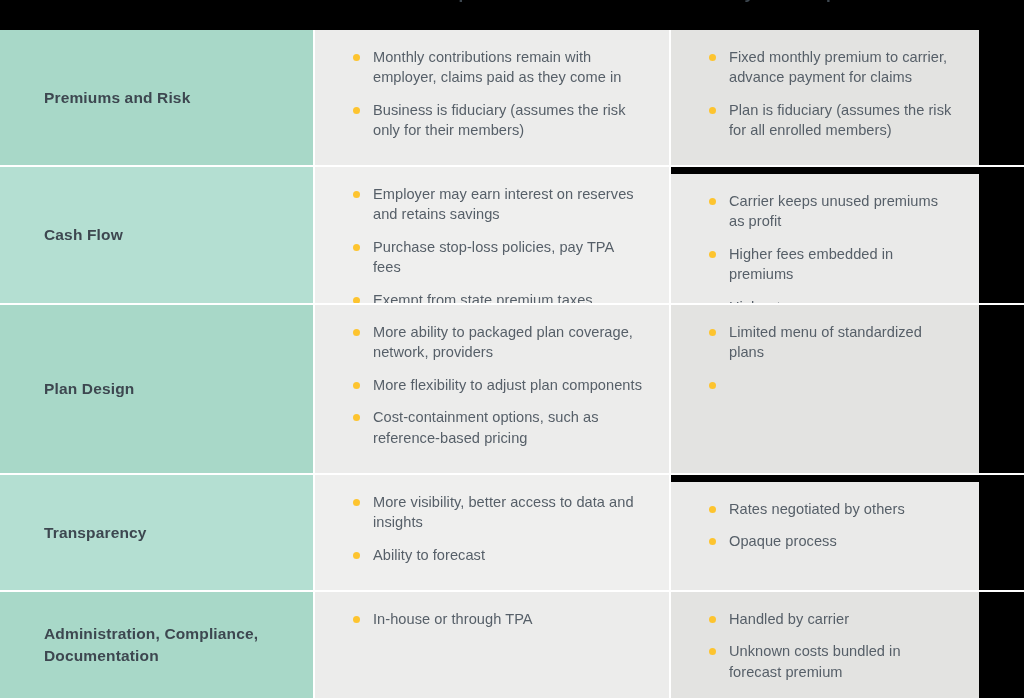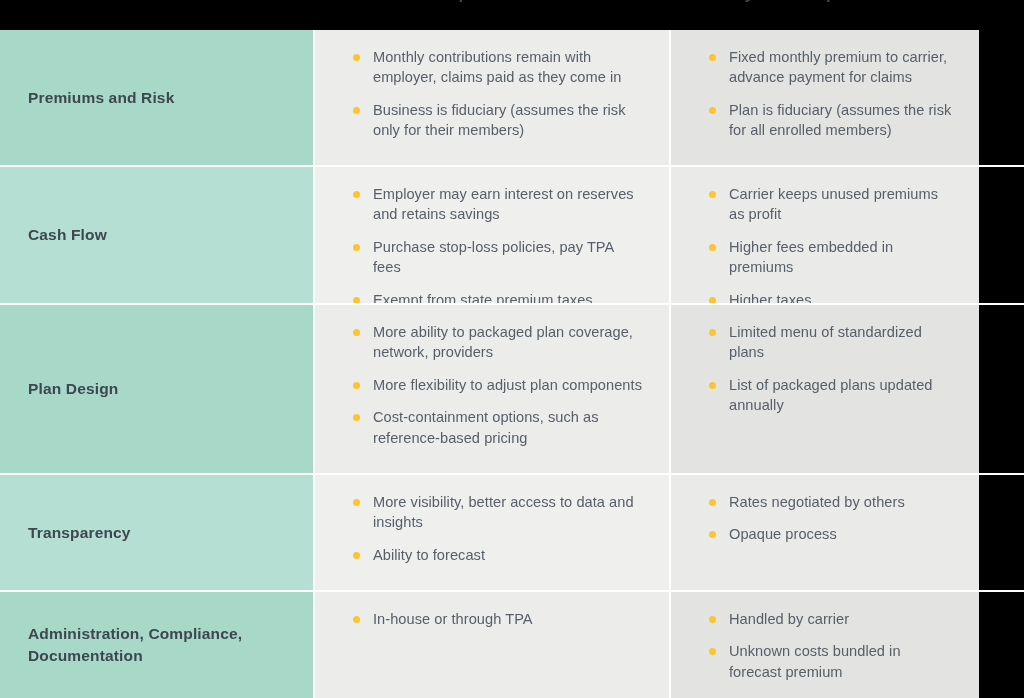--- a/index.html
+++ b/index.html
@@ -59,21 +59,21 @@
 
   .cell {
     position: relative;
     height: 100%;
   }
 
   .cell-label {
     width: 313px;
     display: flex;
     align-items: center;
-    padding: 0 0 0 28px;
+    padding: 0 0 0 44px;
   }
   .cell-label .label-text {
     font-size: 15.5px;
     font-weight: 700;
     line-height: 1.42;
     color: #3d4750;
     letter-spacing: 0.15px;
   }
 
   .spacer-a { width: 2px; background: #ffffff; }
@@ -105,21 +105,21 @@
     border-radius: 50%;
     background: #fdc42f;
   }
 
   
   .row.odd  .cell-label { background: #a8d8c8; }
   .row.even .cell-label { background: #b4dfd2; }
   .row.odd  .cell-self  { background: #ececeb; }
   .row.even .cell-self  { background: #efefee; }
   .row.odd  .cell-fully { background: #e3e3e1; }
-  .row.even .cell-fully { background: #eaeae9; }
+  .row.even .cell-fully { background: #eaeae9; margin-top: 7px; }
 
   .row-gap {
     position: absolute;
     left: 0;
     width: 1024px;
     height: 2px;
     background: #ffffff;
   }
 </style>
 </head>
@@ -184,21 +184,21 @@
           <ul class="bullets">
             <li><span class="bullet-dot"></span><span>More ability to packaged plan coverage, network, providers</span></li>
             <li><span class="bullet-dot"></span><span>More flexibility to adjust plan components</span></li>
             <li><span class="bullet-dot"></span><span>Cost-containment options, such as reference-based pricing</span></li>
           </ul>
         </div>
         <div class="cell spacer-b"></div>
         <div class="cell cell-list cell-fully">
           <ul class="bullets">
             <li><span class="bullet-dot"></span><span>Limited menu of standardized plans</span></li>
-            <li><span class="bullet-dot"></span><span>List of packaged plans updated annually</span></li>
+            <li><span class="bullet-dot"></span></li>
           </ul>
         </div>
       </div>
       <div class="row-gap" style="top: 443px;"></div>
       <div class="row even" style="top: 445px; height: 115px;">
         <div class="cell cell-label">
           <div class="label-text">Transparency</div>
         </div>
         <div class="cell spacer-a"></div>
         <div class="cell cell-list cell-self">

